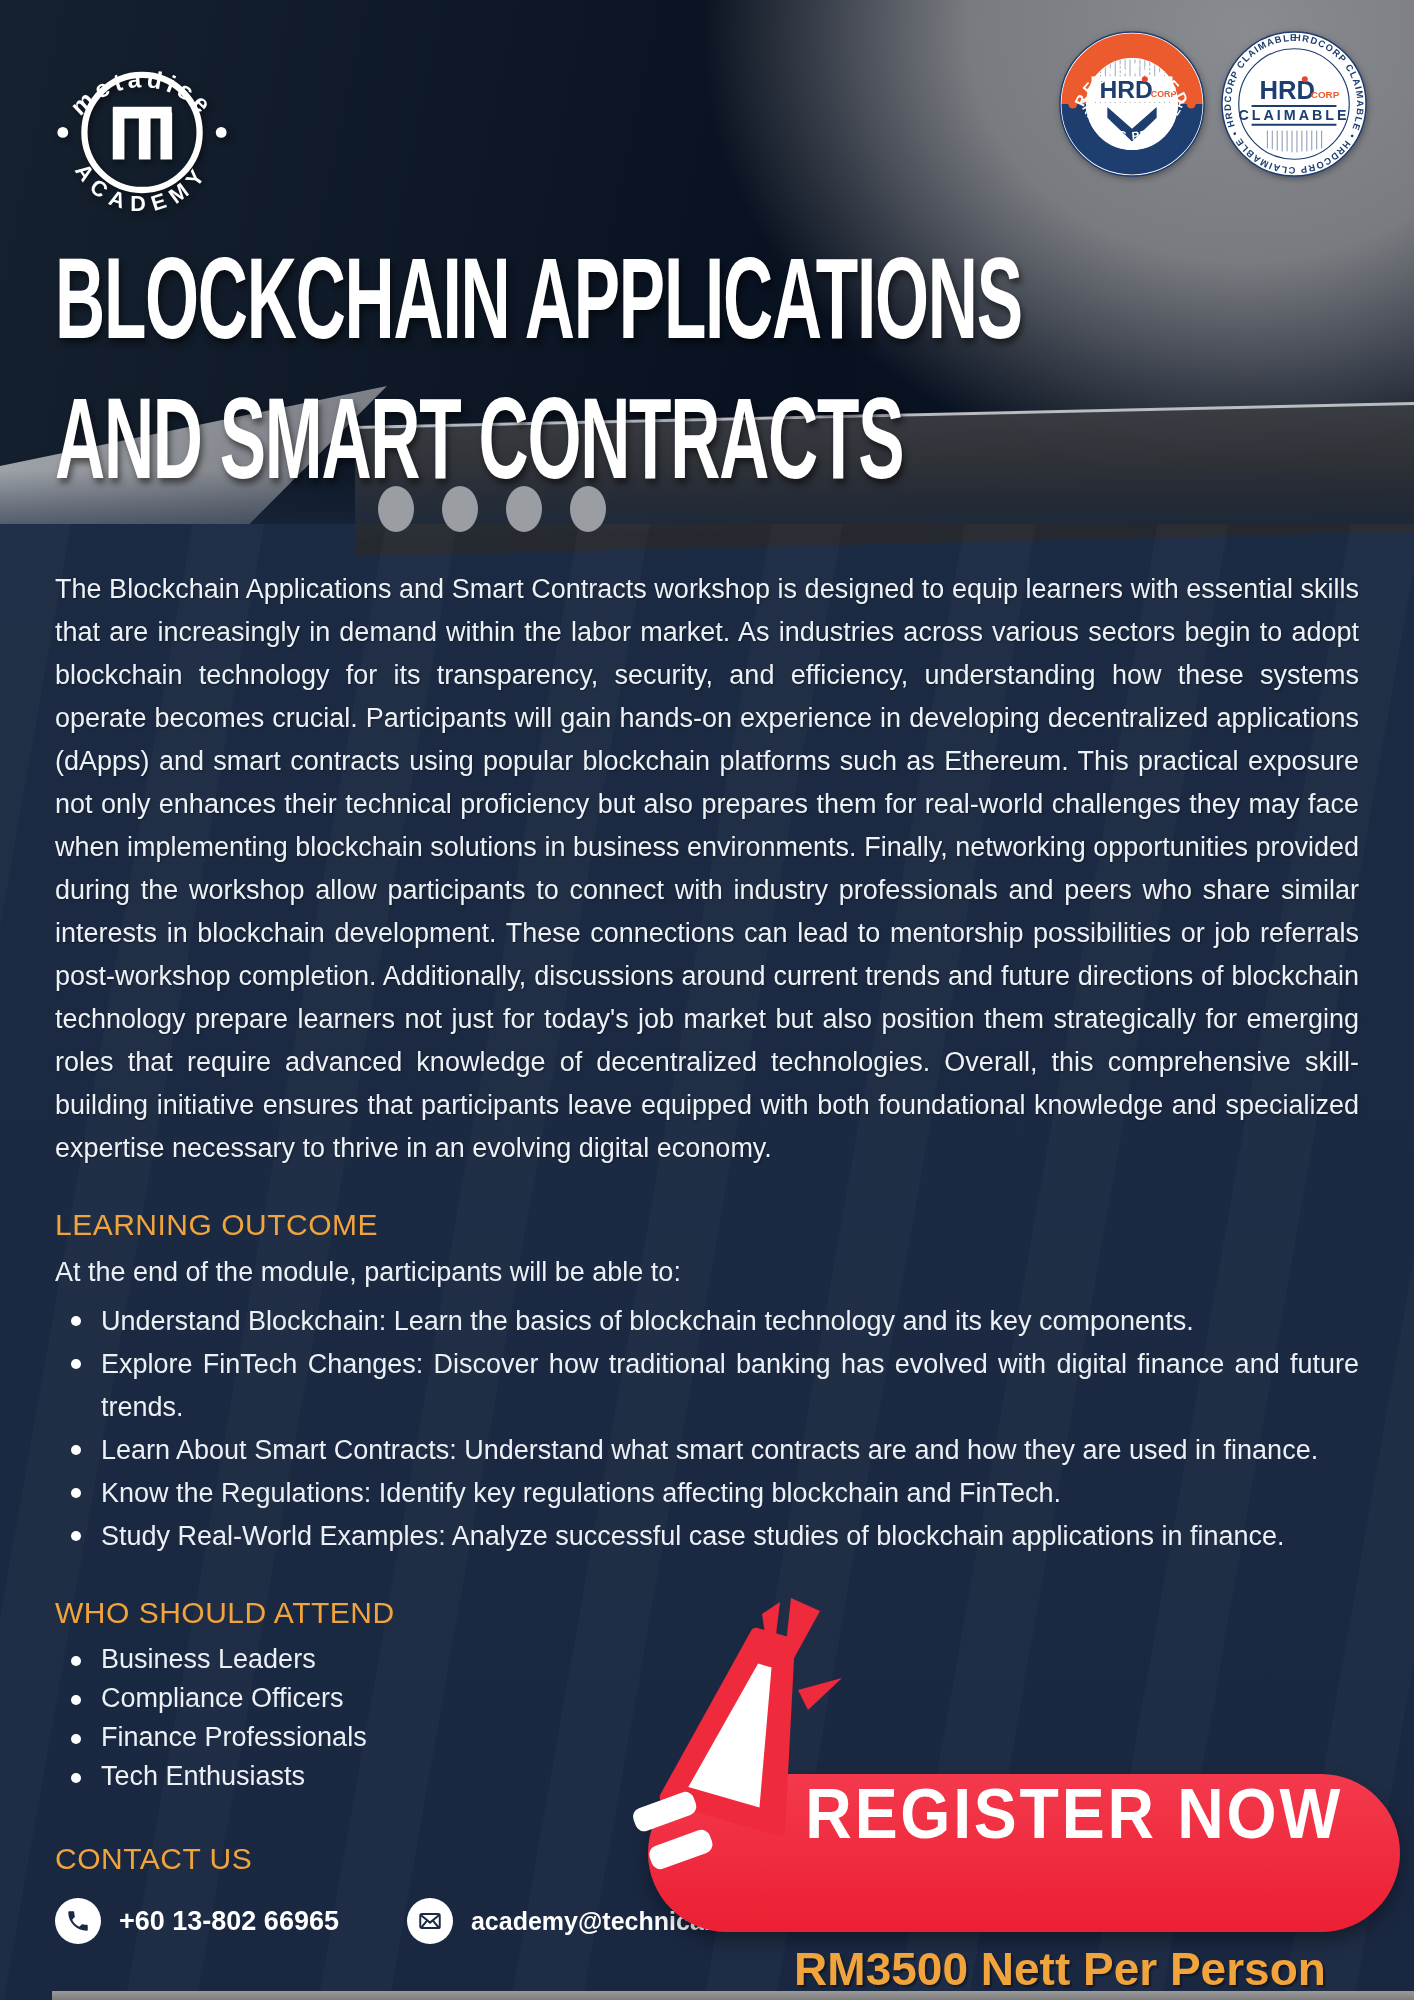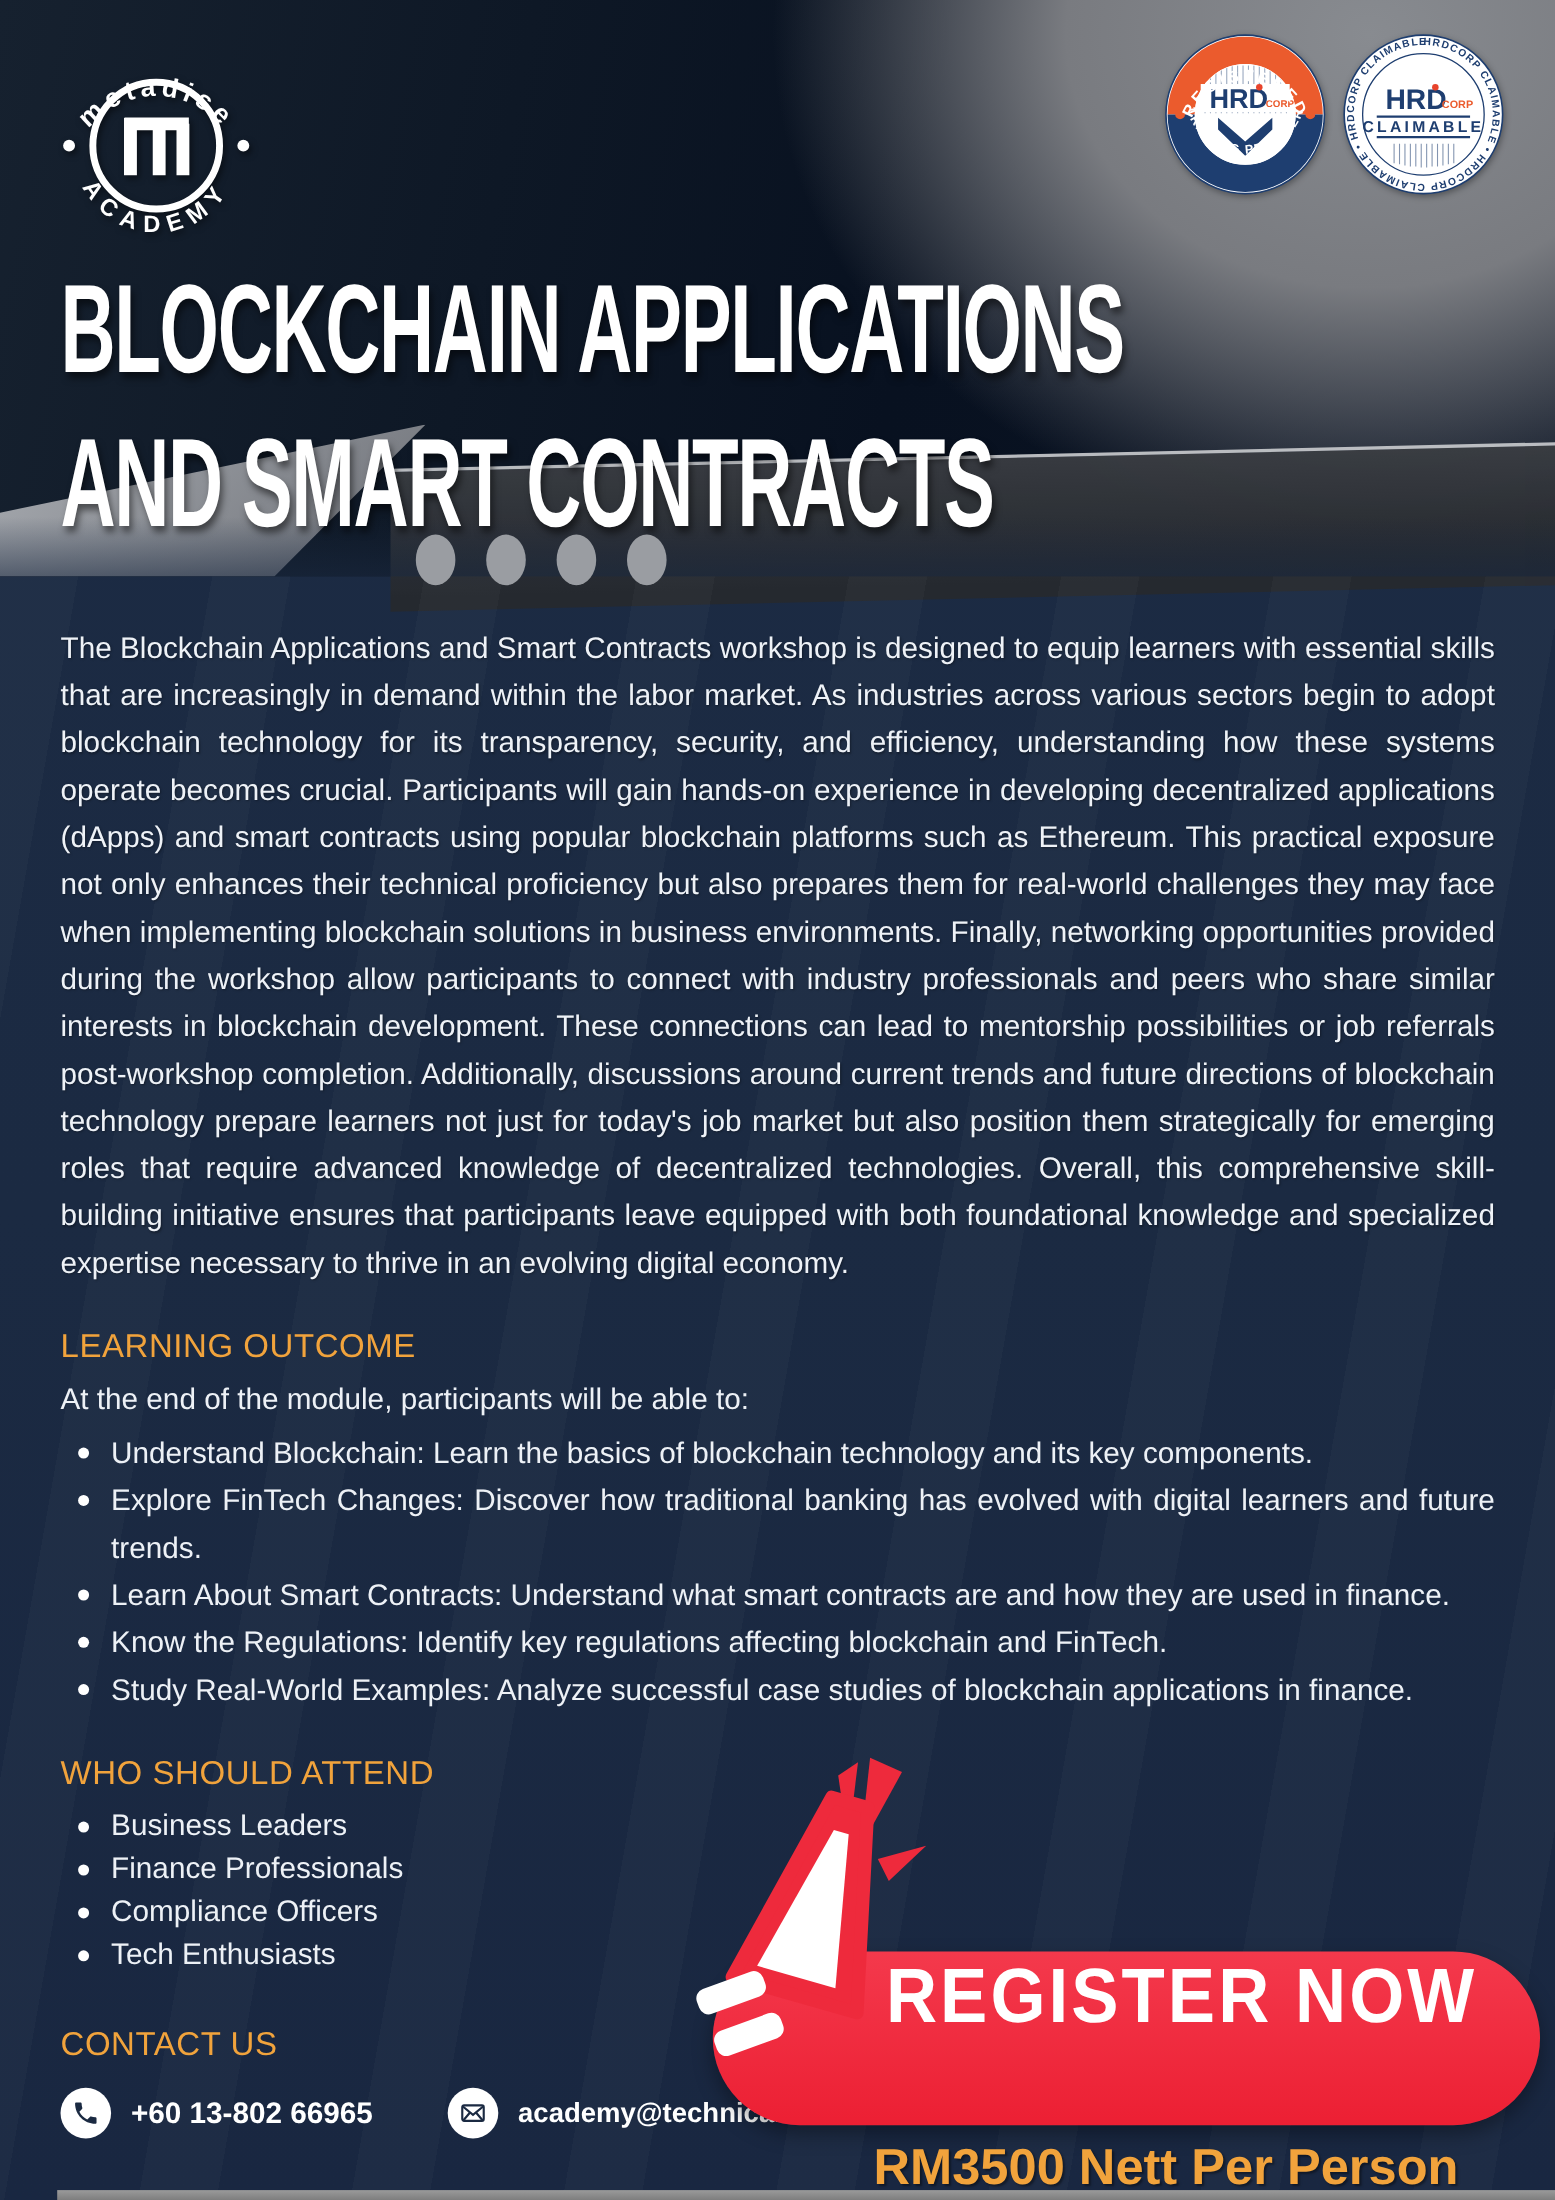--- a/index.html
+++ b/index.html
@@ -178,31 +178,31 @@
 
   <div class="texture"></div>
 
   <div class="content">
     <p class="intro">The Blockchain Applications and Smart Contracts workshop is designed to equip learners with essential skills that are increasingly in demand within the labor market. As industries across various sectors begin to adopt blockchain technology for its transparency, security, and efficiency, understanding how these systems operate becomes crucial. Participants will gain hands-on experience in developing decentralized applications (dApps) and smart contracts using popular blockchain platforms such as Ethereum. This practical exposure not only enhances their technical proficiency but also prepares them for real-world challenges they may face when implementing blockchain solutions in business environments. Finally, networking opportunities provided during the workshop allow participants to connect with industry professionals and peers who share similar interests in blockchain development. These connections can lead to mentorship possibilities or job referrals post-workshop completion. Additionally, discussions around current trends and future directions of blockchain technology prepare learners not just for today's job market but also position them strategically for emerging roles that require advanced knowledge of decentralized technologies. Overall, this comprehensive skill-building initiative ensures that participants leave equipped with both foundational knowledge and specialized expertise necessary to thrive in an evolving digital economy.</p>
 
     <h2 class="gold">LEARNING OUTCOME</h2>
     <p class="lead">At the end of the module, participants will be able to:</p>
     <ul class="blist">
       <li>Understand Blockchain: Learn the basics of blockchain technology and its key components.</li>
-      <li>Explore FinTech Changes: Discover how traditional banking has evolved with digital learners and future trends.</li>
+      <li>Explore FinTech Changes: Discover how traditional banking has evolved with digital finance and future trends.</li>
       <li>Learn About Smart Contracts: Understand what smart contracts are and how they are used in finance.</li>
       <li>Know the Regulations: Identify key regulations affecting blockchain and FinTech.</li>
       <li>Study Real-World Examples: Analyze successful case studies of blockchain applications in finance.</li>
     </ul>
 
     <h2 class="gold">WHO SHOULD ATTEND</h2>
     <ul class="blist attend" style="margin-top:10px;">
       <li>Business Leaders</li>
+      <li>Compliance Officers</li>
       <li>Finance Professionals</li>
-      <li>Compliance Officers</li>
       <li>Tech Enthusiasts</li>
     </ul>
 
     <div class="contact">
       <h2 class="gold" style="margin-top:0;">CONTACT US</h2>
 
       <div class="contact-row">
         <div style="display:flex;align-items:center;">
           <div class="cicon">
             <svg viewBox="0 0 24 24">

